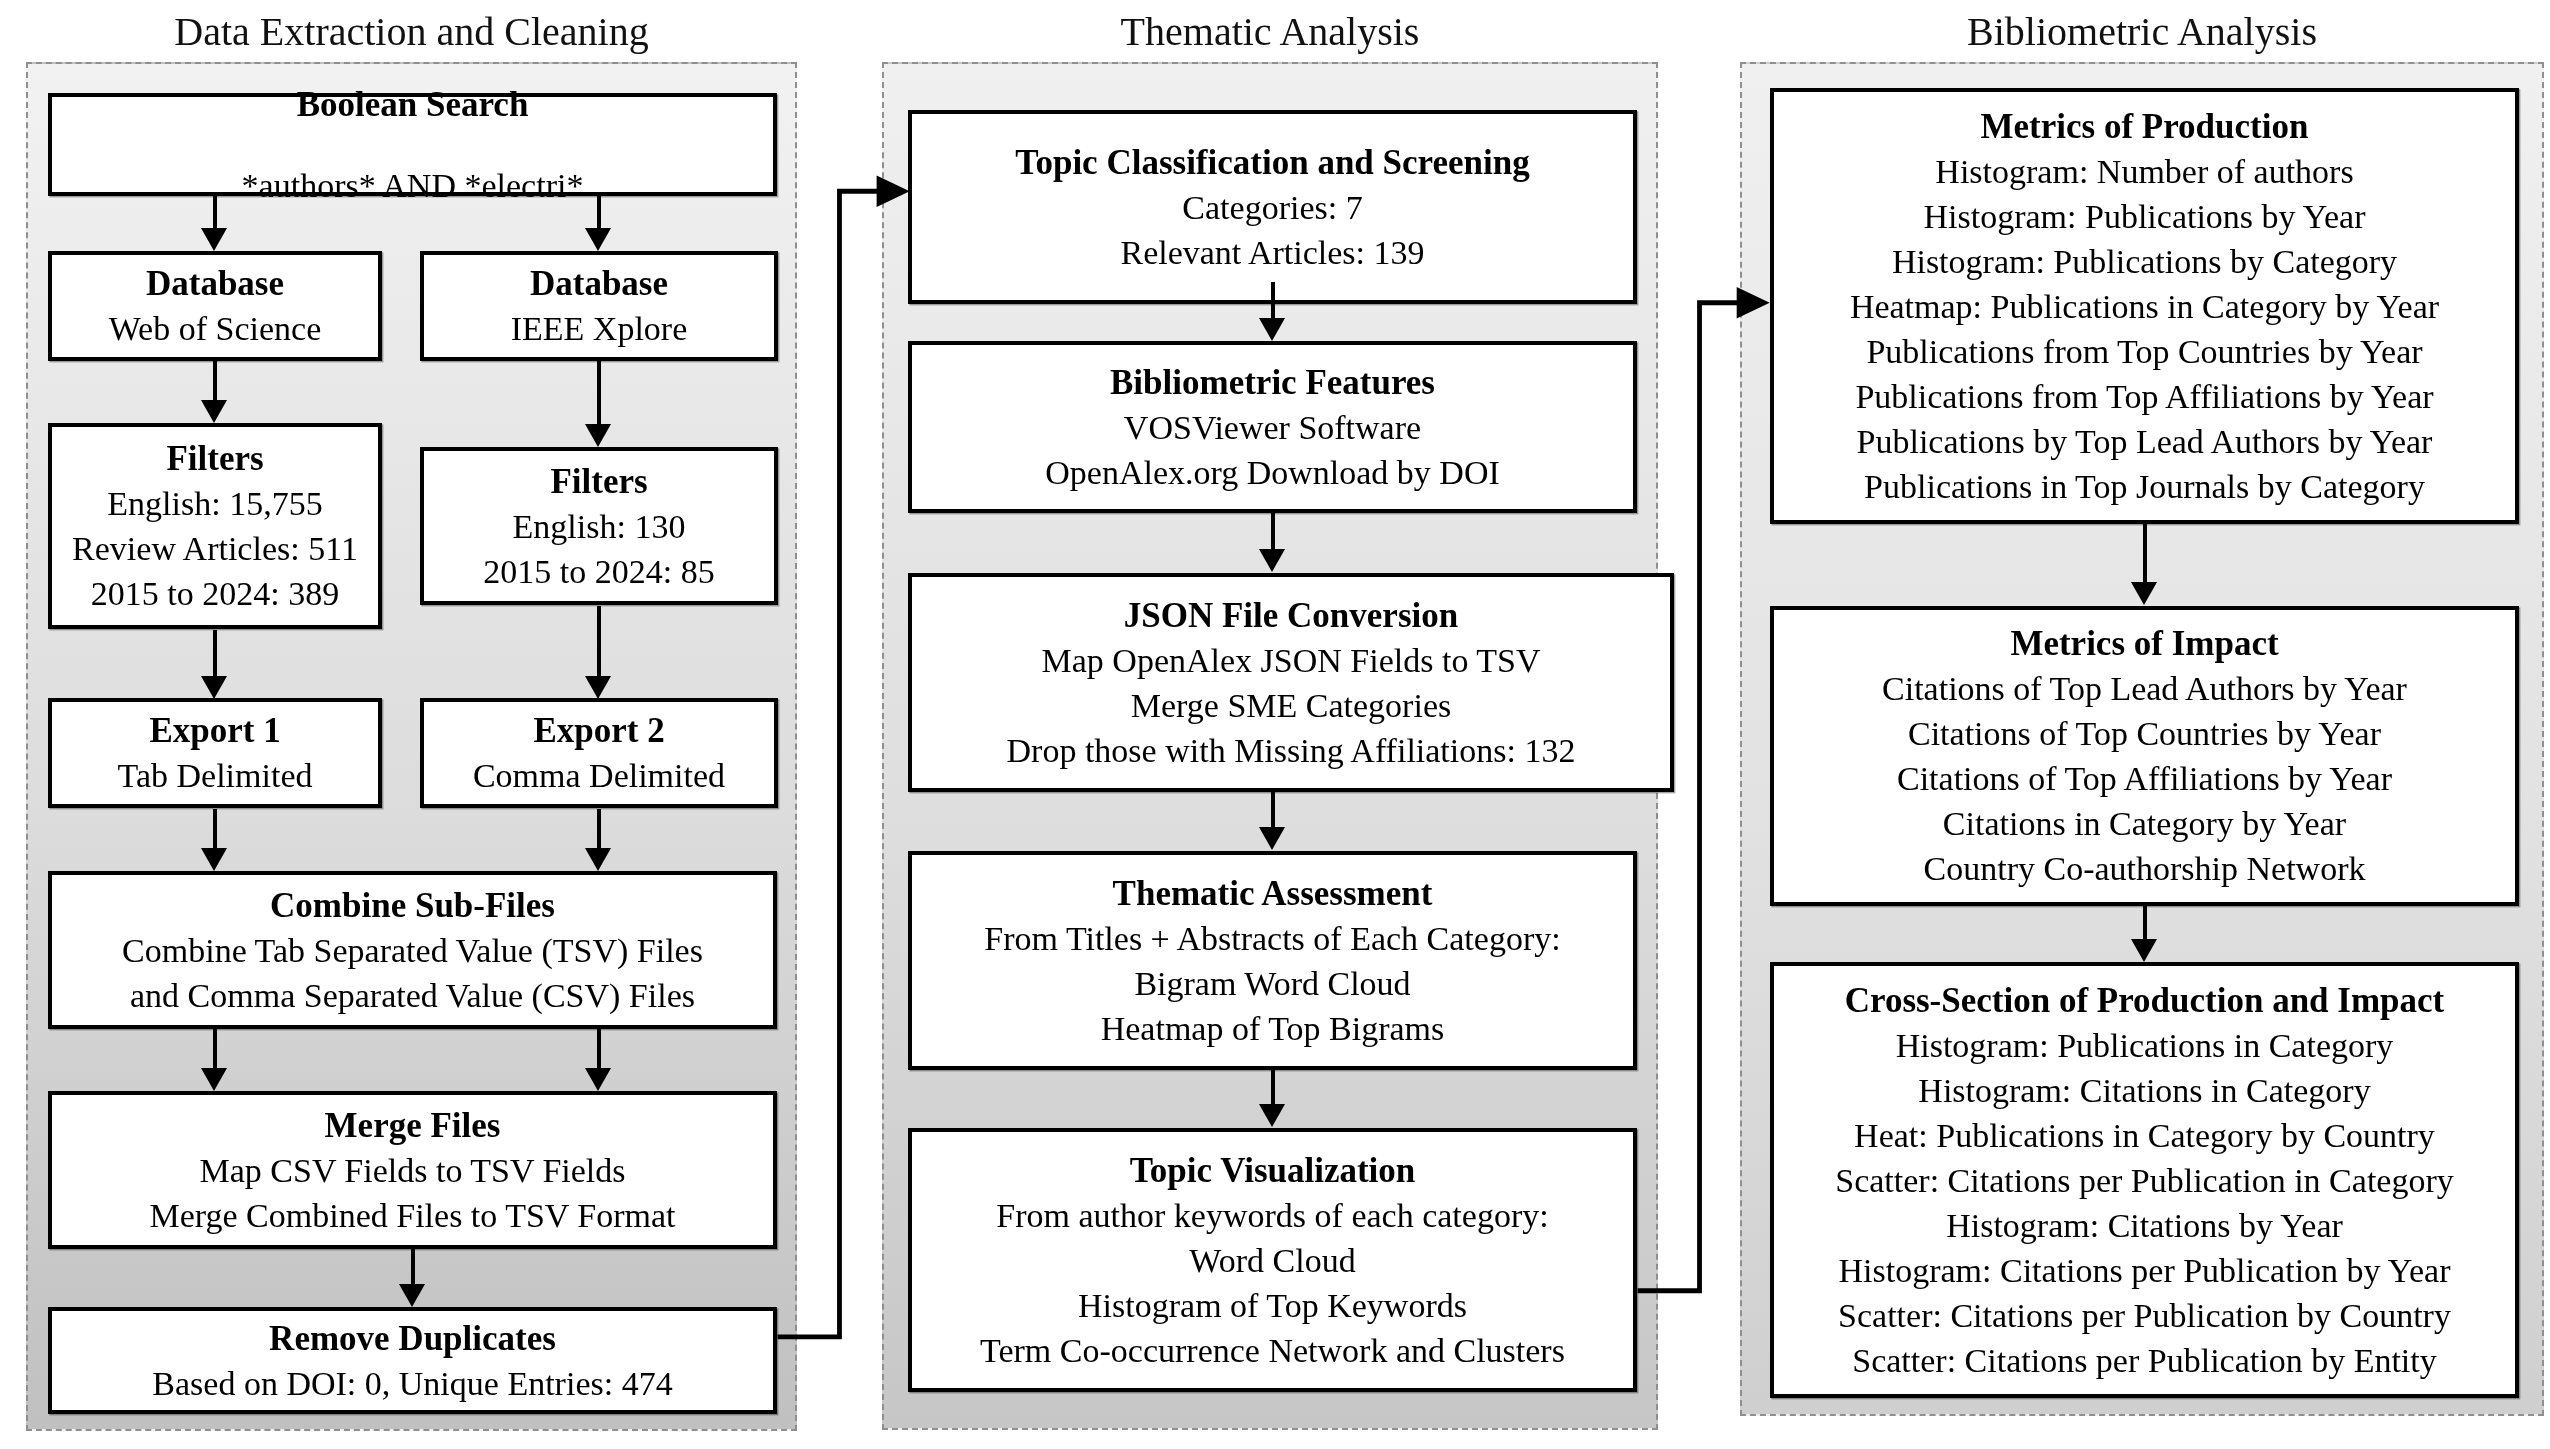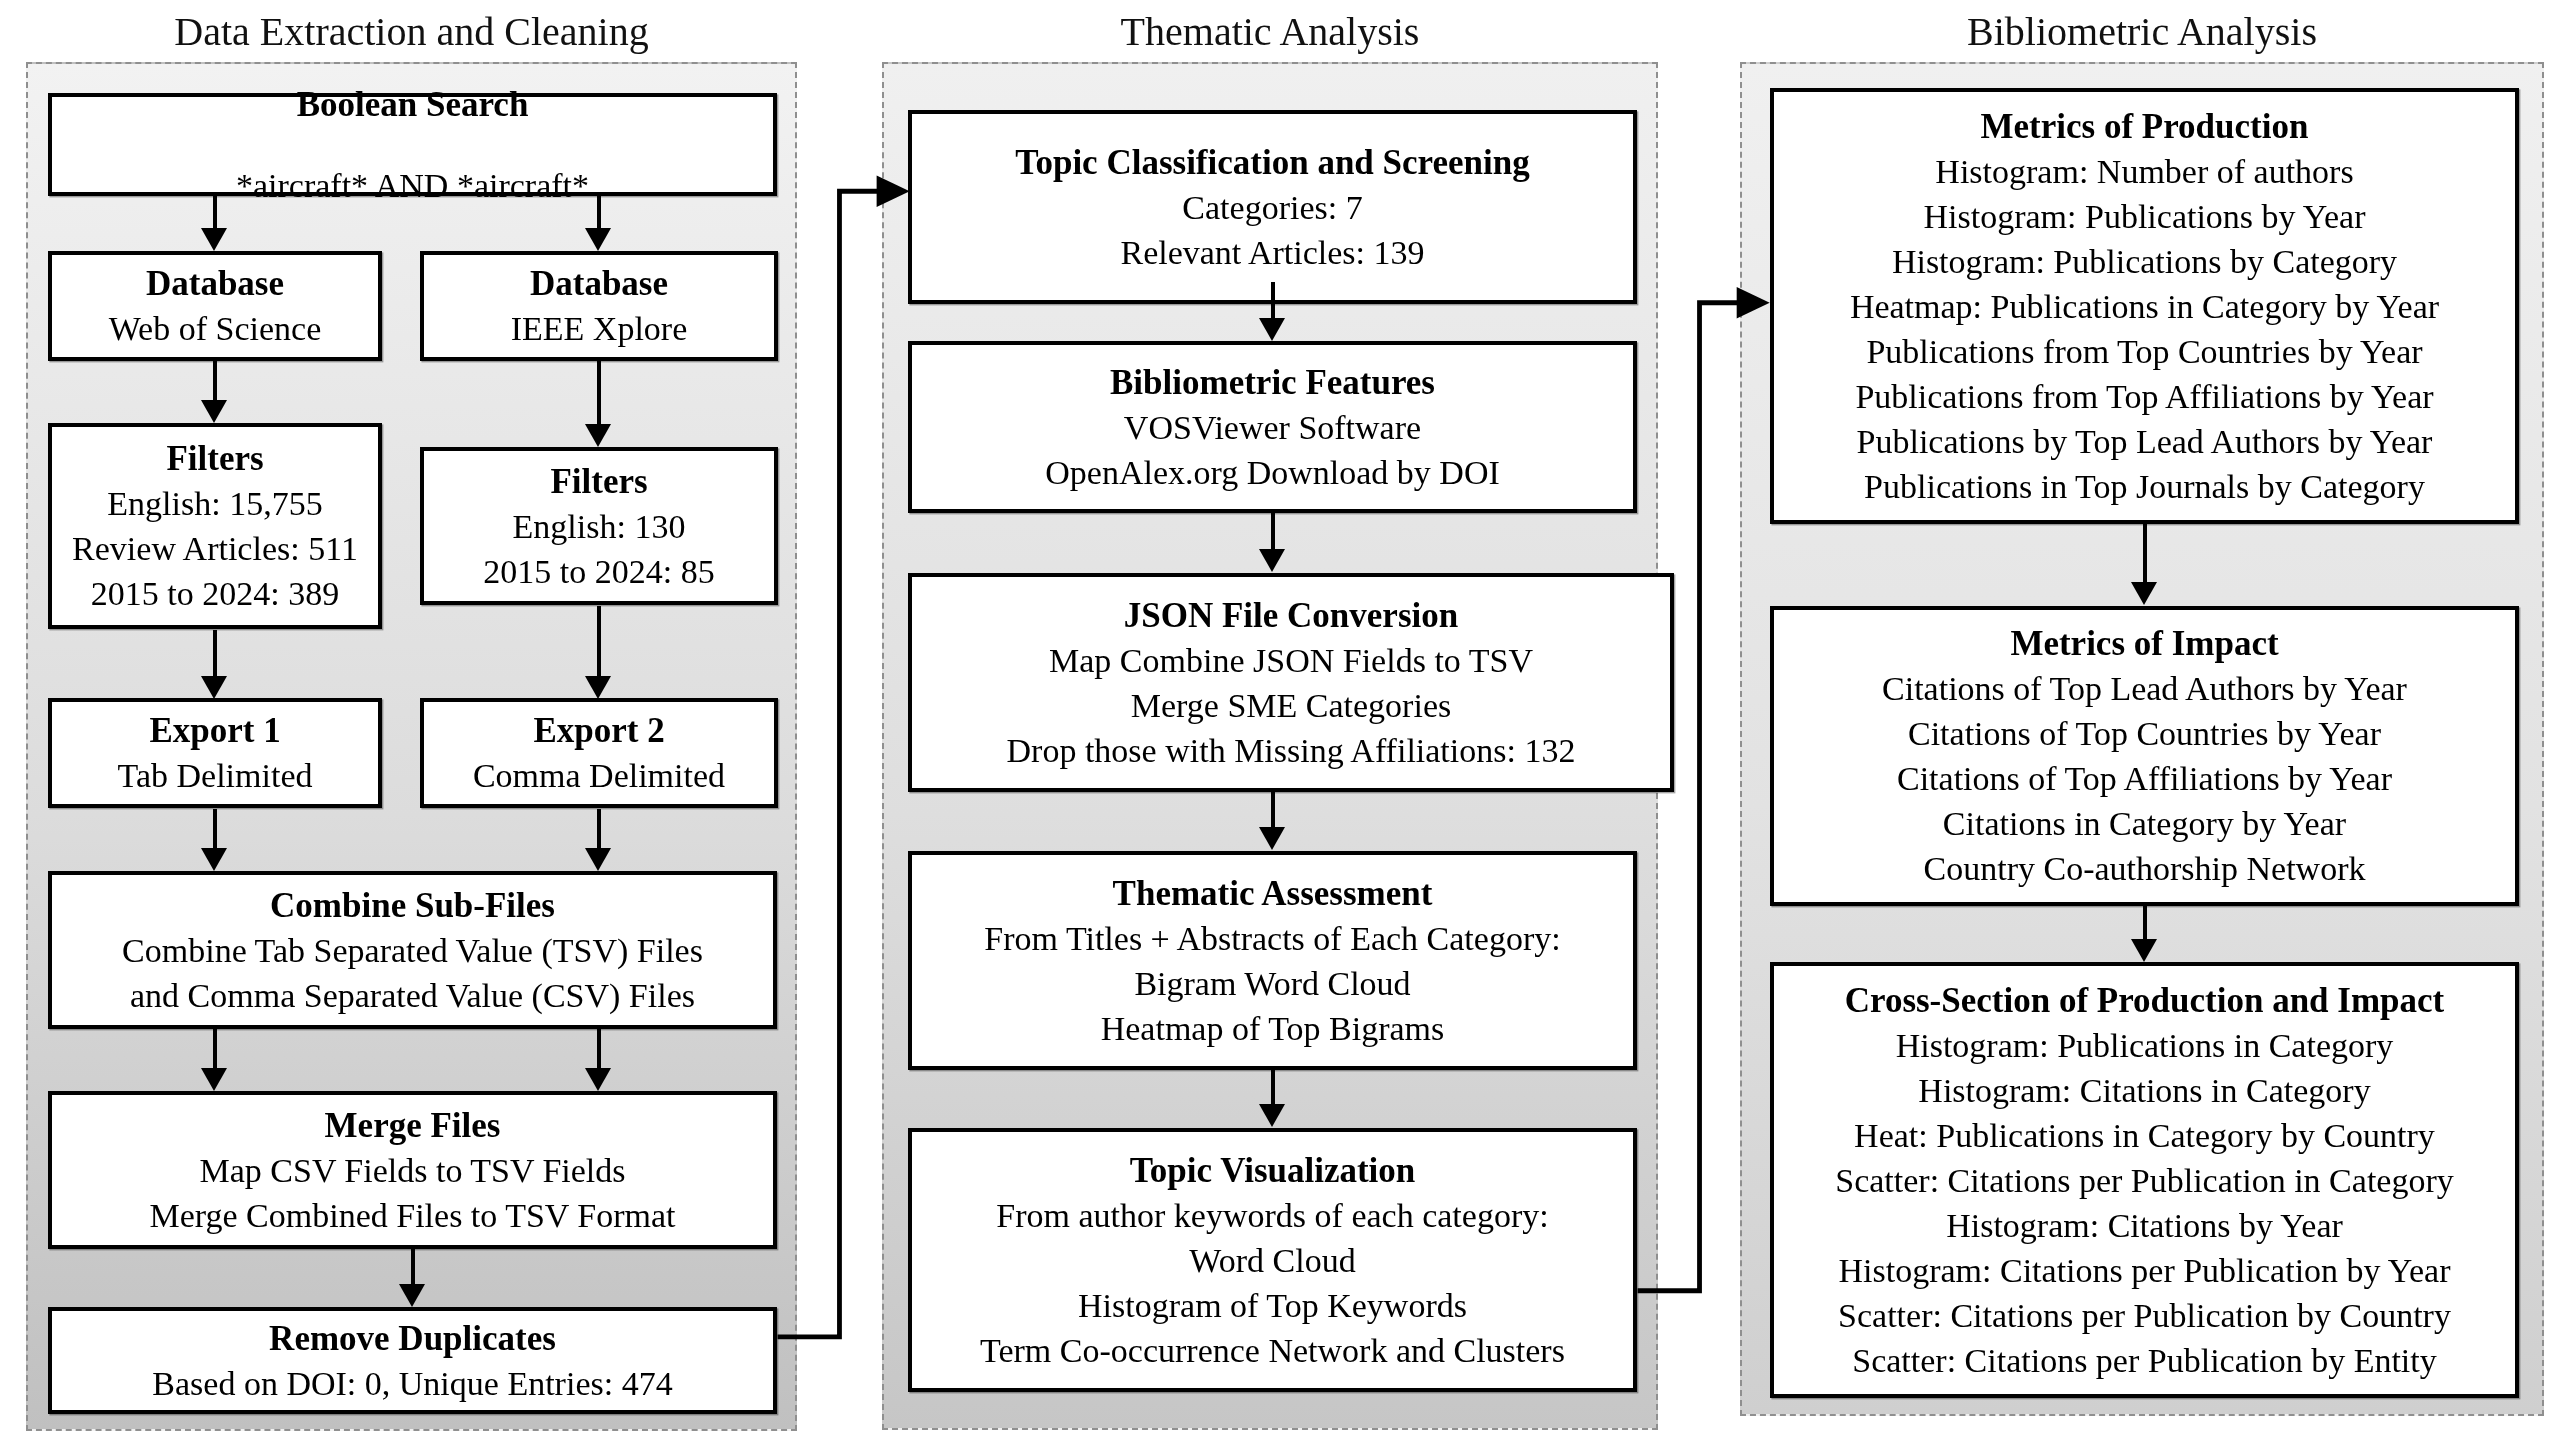--- a/index.html
+++ b/index.html
@@ -74,21 +74,21 @@
   <div class="col-title" style="left:26px;width:771px;">Data Extraction and Cleaning</div>
   <div class="col-title" style="left:882px;width:776px;">Thematic Analysis</div>
   <div class="col-title" style="left:1740px;width:804px;">Bibliometric Analysis</div>
 
   <div class="region g1" style="left:26px;top:62px;width:771px;height:1369px;"></div>
   <div class="region g2" style="left:882px;top:62px;width:776px;height:1368px;"></div>
   <div class="region g3" style="left:1740px;top:62px;width:804px;height:1354px;"></div>
 
   <div class="box" style="left:48px;top:93px;width:729px;height:103px;gap:36px;">
     <div class="bt">Boolean Search</div>
-    <div class="bl">*aircraft* AND *aircraft*</div>
+    <div class="bl">*authors* AND *electri*</div>
   </div>
 
   <div class="box" style="left:48px;top:251px;width:334px;height:110px;">
     <div class="bt">Database</div>
     <div class="bl">Web of Science</div>
   </div>
 
   <div class="box" style="left:420px;top:251px;width:358px;height:110px;">
     <div class="bt">Database</div>
     <div class="bl">IEEE Xplore</div>
@@ -141,21 +141,21 @@
   </div>
 
   <div class="box" style="left:908px;top:341px;width:729px;height:172px;">
     <div class="bt">Bibliometric Features</div>
     <div class="bl">VOSViewer Software</div>
     <div class="bl">OpenAlex.org Download by DOI</div>
   </div>
 
   <div class="box" style="left:908px;top:573px;width:766px;height:219px;">
     <div class="bt">JSON File Conversion</div>
-    <div class="bl">Map Combine JSON Fields to TSV</div>
+    <div class="bl">Map OpenAlex JSON Fields to TSV</div>
     <div class="bl">Merge SME Categories</div>
     <div class="bl">Drop those with Missing Affiliations: 132</div>
   </div>
 
   <div class="box" style="left:908px;top:851px;width:729px;height:219px;">
     <div class="bt">Thematic Assessment</div>
     <div class="bl">From Titles + Abstracts of Each Category:</div>
     <div class="bl">Bigram Word Cloud</div>
     <div class="bl">Heatmap of Top Bigrams</div>
   </div>

